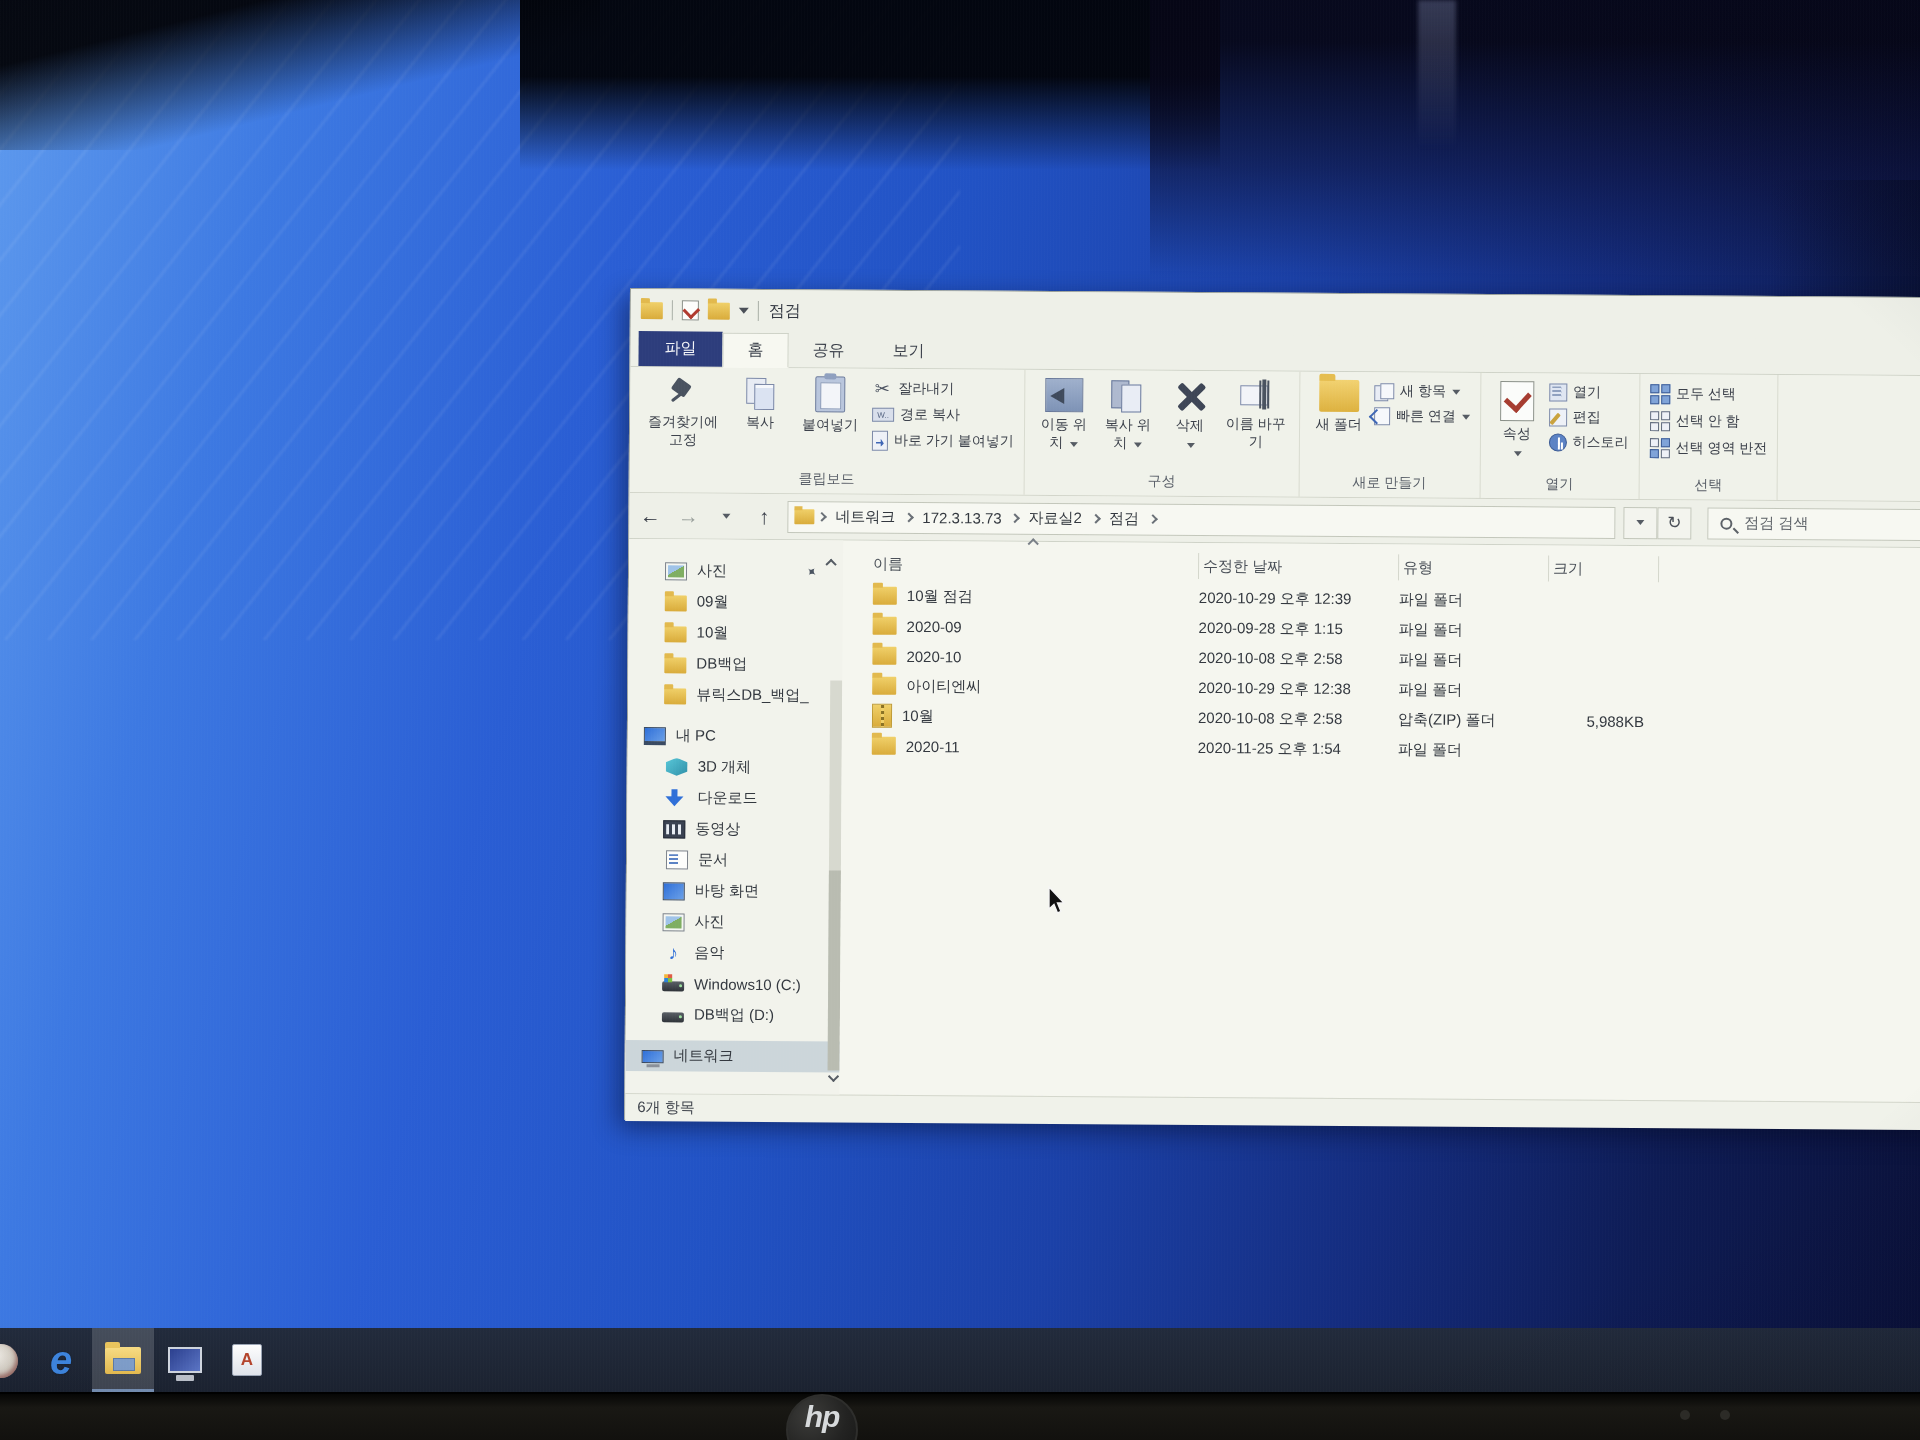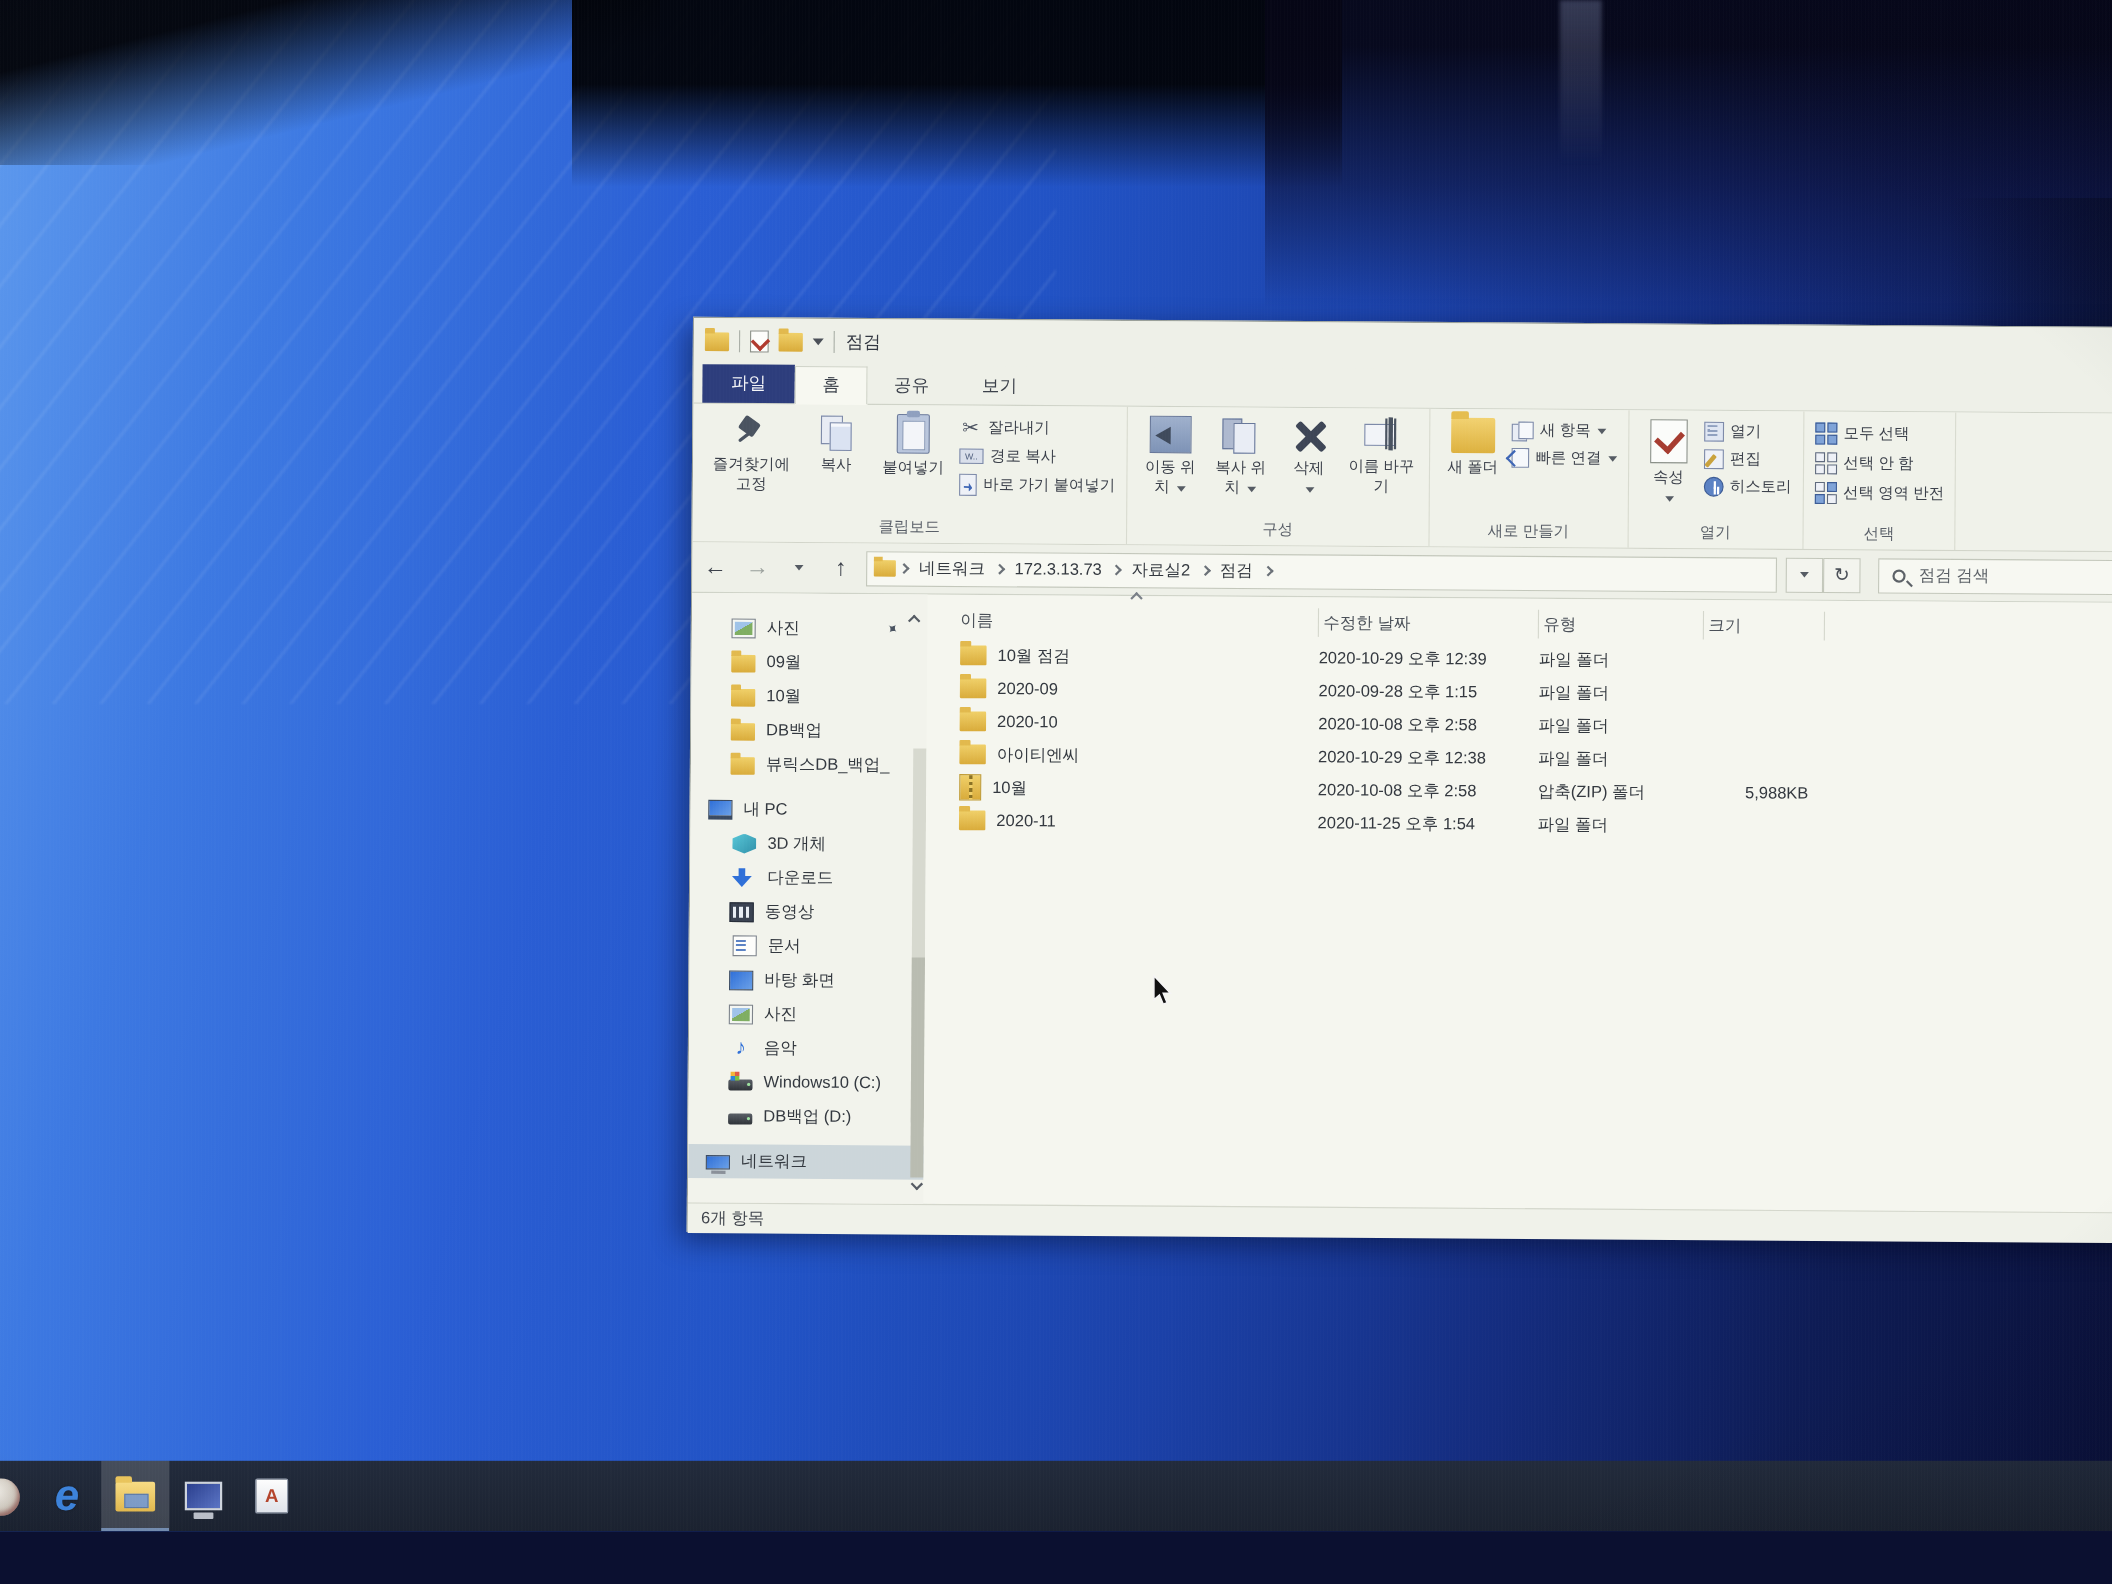--- a/index.html
+++ b/index.html
@@ -603,13 +603,20 @@
         </div>
       <div class="tb-cell">
           <span class="tb-app">A</span>
         </div>
     </div>
 
     <div class="pixel-texture"></div>
     <div class="vignette"></div>
   </div>
 
+  <div class="bezel">
+    <div class="hp-logo">
+      <span>hp</span>
+    </div>
+    <span class="bezel-dot" style="left:1680px"></span>
+    <span class="bezel-dot" style="left:1720px"></span>
+  </div>
 </div>
 
 </body></html>

